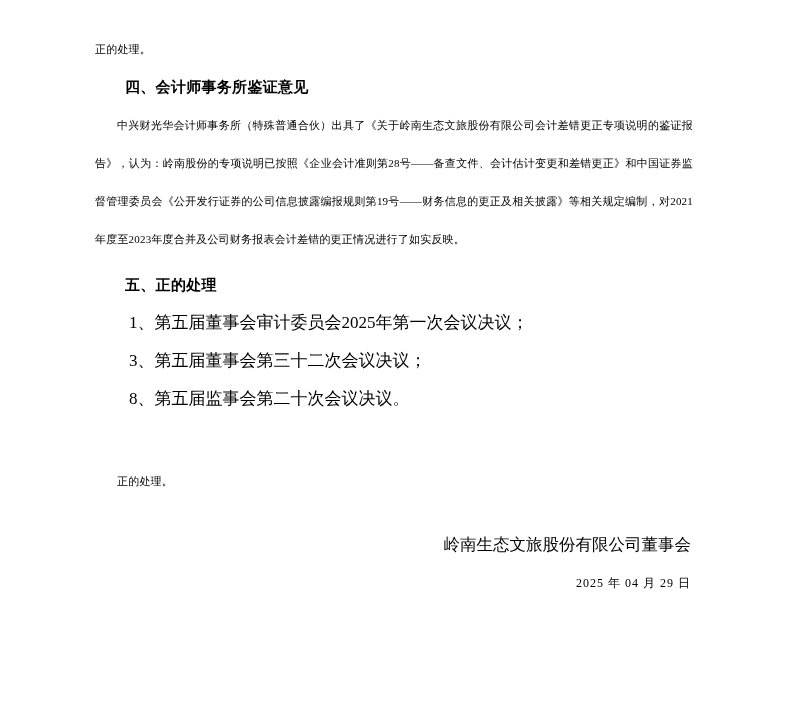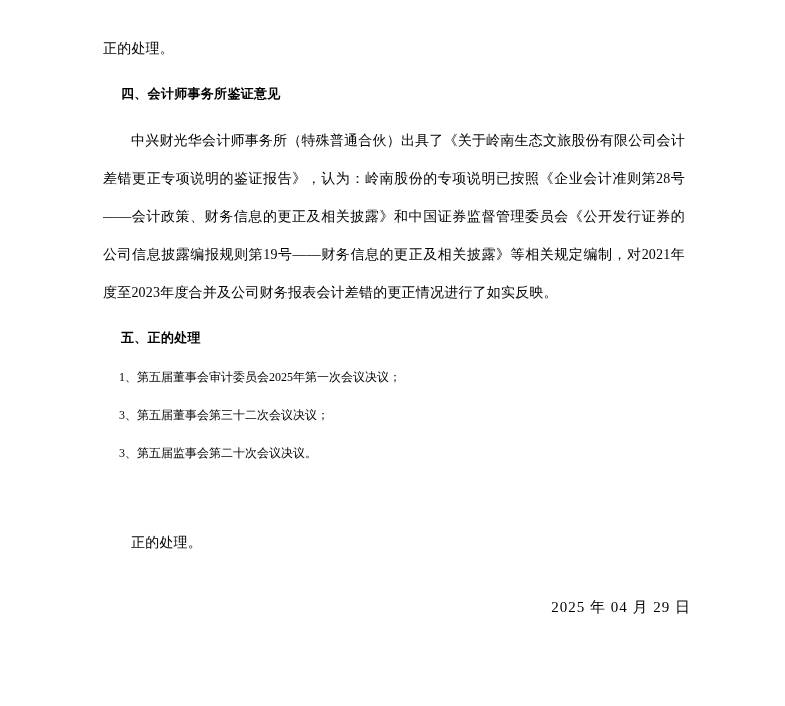--- a/index.html
+++ b/index.html
@@ -16,90 +16,91 @@
     overflow: hidden;
   }
   .page {
     position: relative;
     width: 785px;
     height: 706px;
     box-sizing: border-box;
     padding: 0 92px 0 95px;
   }
   .para {
-    font-size: 14px;
+    font-size: 11px;
     line-height: 38px;
     text-align: justify;
     text-justify: inter-ideograph;
-    margin: 8px;
+    margin: 0;
     letter-spacing: 0.2px;
   }
   .indent {
     text-indent: 2em;
   }
   .heading {
-    font-size: 13px;
+    font-size: 15px;
     line-height: 38px;
     font-weight: bold;
     margin: 0;
     text-indent: 2em;
-    font-family: Liberation Mono, monospace;
+    font-family: Liberation Sans, sans-serif;
     letter-spacing: 0.3px;
   }
   .first-line {
     margin-top: 30px;
   }
   .gap-before-heading {
     margin-top: 8px;
   }
   .list-item {
-    font-size: 12px;
+    font-size: 17px;
     line-height: 38px;
     margin: 0;
     text-indent: 2em;
   }
   .spacer-large {
     height: 44px;
   }
   .signature-block {
     margin-top: 26px;
     text-align: right;
   }
   .sign-line {
     font-size: 16.5px;
     line-height: 38px;
     margin: 0;
     padding-right: 2px;
   }
   .date-line {
-    font-size: 15px;
+    font-size: 12px;
     line-height: 38px;
     margin: 0;
     padding-right: 2px;
     letter-spacing: 1px;
   }
 </style>
 </head>
 <body>
 
 <div class="page">
 
   <p class="para first-line">正的处理。</p>
 
   <p class="heading">四、会计师事务所鉴证意见</p>
 
-  <p class="para indent">中兴财光华会计师事务所（特殊普通合伙）出具了《关于岭南生态文旅股份有限公司会计差错更正专项说明的鉴证报告》，认为：岭南股份的专项说明已按照《企业会计准则第28号——会计政策、财务信息的更正及相关披露》和中国证券监督管理委员会《公开发行证券的公司信息披露编报规则第19号——财务信息的更正及相关披露》等相关规定编制，对2021年度至2023年度合并及公司财务报表会计差错的更正情况进行了如实反映。</p>
+  <p class="para indent">中兴财光华会计师事务所（特殊普通合伙）出具了《关于岭南生态文旅股份有限公司会计差错更正专项说明的鉴证报告》，认为：岭南股份的专项说明已按照《企业会计准则第28号——备查文件、会计估计变更和差错更正》和中国证券监督管理委员会《公开发行证券的公司信息披露编报规则第19号——财务信息的更正及相关披露》等相关规定编制，对2021年度至2023年度合并及公司财务报表会计差错的更正情况进行了如实反映。</p>
 
   <p class="heading gap-before-heading">五、正的处理</p>
 
   <p class="list-item">1、第五届董事会审计委员会2025年第一次会议决议；</p>
   <p class="list-item">3、第五届董事会第三十二次会议决议；</p>
-  <p class="list-item">3、第五届监事会第二十次会议决议。</p>
+  <p class="list-item">8、第五届监事会第二十次会议决议。</p>
 
   <div class="spacer-large"></div>
 
   <p class="para indent">正的处理。</p>
 
   <div class="signature-block">
+    <p class="sign-line">岭南生态文旅股份有限公司董事会</p>
     <p class="date-line">2025 年 04 月 29 日</p>
   </div>
 
 </div>
 
 </body></html>

